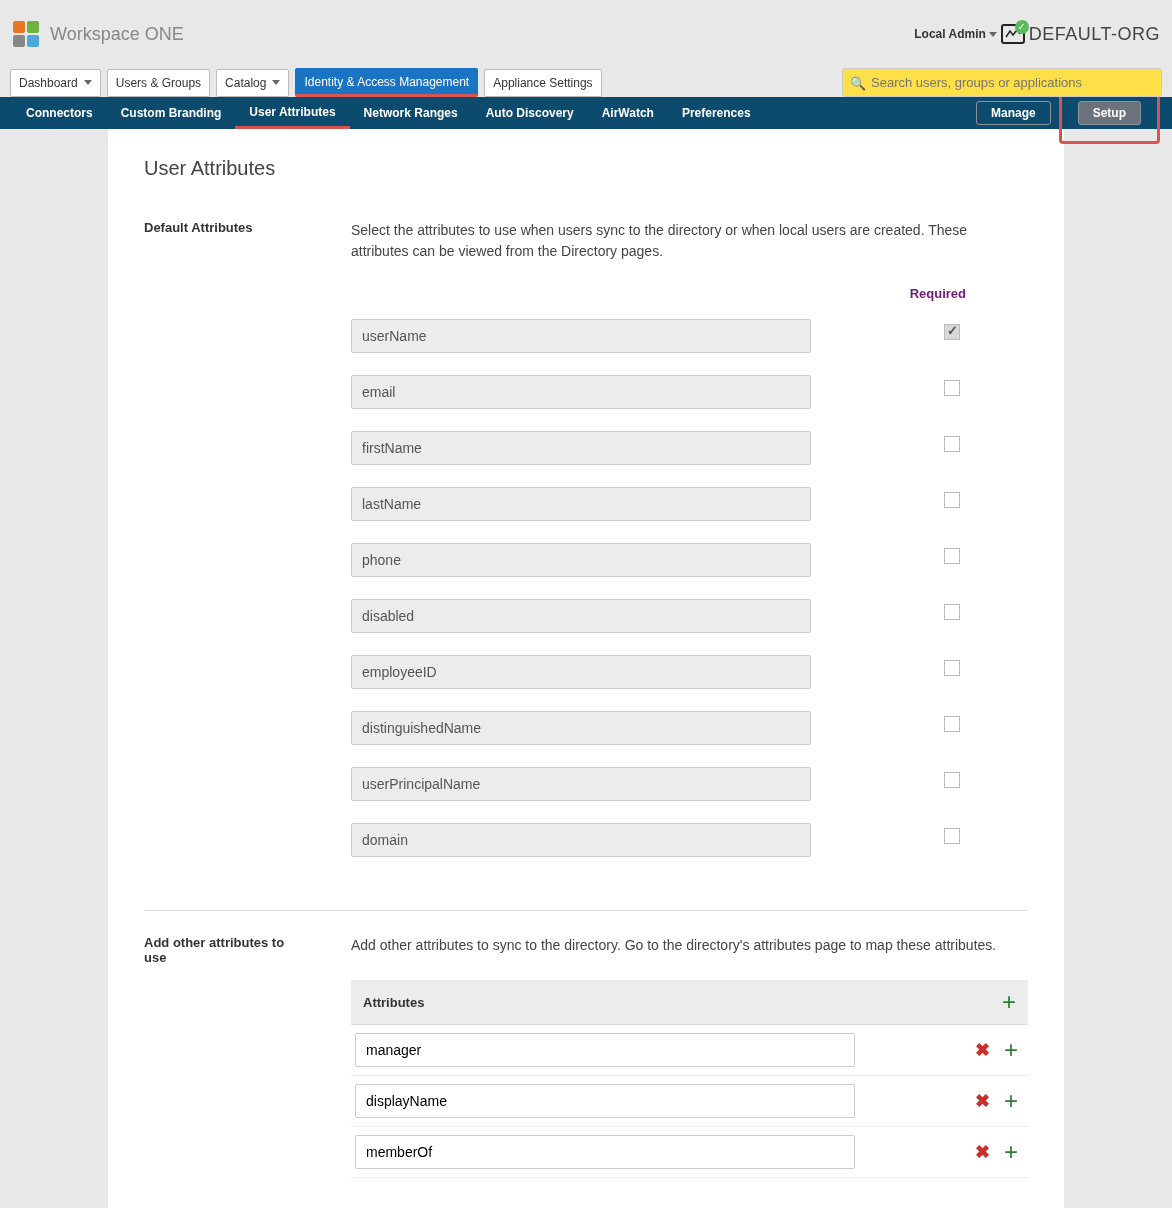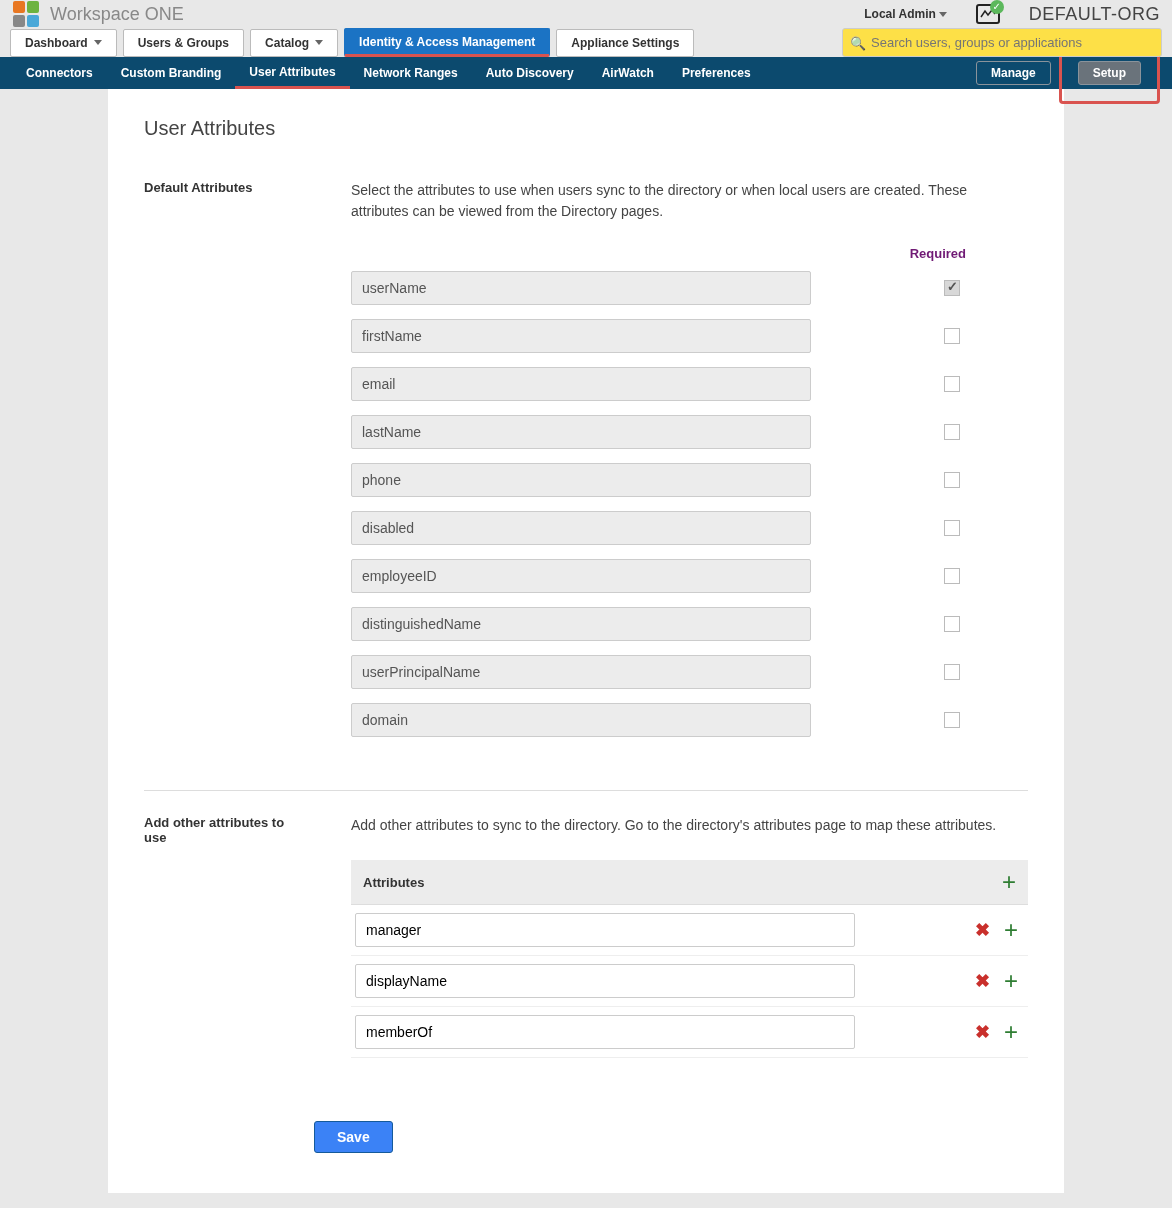--- a/index.html
+++ b/index.html
@@ -1,29 +1,29 @@
 <!DOCTYPE html>
 <html><head>
 <meta charset="utf-8">
 <style>
   * { box-sizing: border-box; margin: 0; padding: 0; }
   body { font-family: "Helvetica Neue", Arial, sans-serif; background: #e8e8e8; color: #333; width: 1172px; }
   
-  .header { display: flex; align-items: center; padding: 0 12px; background: #e8e8e8; }
+  .header { display: flex; align-items: center; padding: 20px 12px; background: #e8e8e8; }
   .logo-block { display: flex; flex-wrap: wrap; width: 28px; height: 28px; margin-right: 10px; }
   .logo-sq { width: 12px; height: 12px; margin: 1px; border-radius: 2px; }
   .brand { font-size: 18px; color: #888; font-weight: 400; }
-  .header-right { margin-left: auto; display: flex; align-items: center; gap: 29px; }
+  .header-right { margin-left: auto; display: flex; align-items: center; gap: 4px; }
   .local-admin { font-size: 12px; font-weight: bold; color: #333; display: flex; align-items: center; gap: 3px; }
   .org-icon { position: relative; width: 24px; height: 20px; border: 2px solid #222; border-radius: 3px; display:flex; align-items:center; justify-content:center;}
   .org-check { position:absolute; top:-6px; right:-6px; width:14px; height:14px; background:#5cb85c; border-radius:50%; color:#fff; font-size:10px; line-height:14px; text-align:center;}
   .org-name { font-size: 18px; color: #444; font-weight: 400; letter-spacing: 0.5px; }
   
   .tabs-row { display: flex; align-items: center; padding: 0 10px; background: #e8e8e8; }
-  .main-tab { background: #fff; border: 1px solid #bbb; padding: 6px 14px; font-size: 12px; font-weight: bold; color: #333; margin-right: 6px; border-radius: 2px; display:flex; align-items:center; gap:6px; cursor:pointer;}
+  .main-tab { background: #fff; border: 1px solid #bbb; padding: 6px 8px; font-size: 12px; font-weight: normal; color: #333; margin-right: 6px; border-radius: 2px; display:flex; align-items:center; gap:6px; cursor:pointer;}
   .main-tab.active { background: #1b73c4; color: #fff; border-color: #1b73c4; border-bottom: 3px solid #d9534f; padding-bottom:5px;}
   .caret-down { width:0; height:0; border-left:4px solid transparent; border-right:4px solid transparent; border-top:5px solid #666;}
   .search-box { margin-left: auto; width: 320px; }
   .search-input { width: 100%; padding: 6px 10px 6px 28px; border: 1px solid #ccc; border-radius: 3px; font-size: 13px; color:#555; background:#fde047;}
   .search-wrap { position: relative; }
   .search-icon { position:absolute; left:8px; top:50%; transform:translateY(-50%); font-size:13px; color:#666;}
   
   .subnav { background: #0c4a6e; display: flex; align-items: center; padding: 0 12px; height: 32px; }
   .subnav-item { color: #fff; font-size: 12px; font-weight: bold; padding: 0 14px; height:100%; display:flex; align-items:center; cursor:pointer;}
   .subnav-item.active { border-bottom: 3px solid #d9534f; }
@@ -37,21 +37,21 @@
   .page-title { font-size: 20px; color: #444; font-weight: 500; margin-bottom: 40px; }
   
   .section { display: flex; border-bottom: 1px solid #ddd; padding-bottom: 39px; margin-bottom: 24px; gap: 37px; }
   .section:last-of-type { border-bottom:none; }
   .section-label { width: 170px; font-size: 13px; font-weight: bold; color: #333; padding-right: 10px;}
   .section-body { flex: 1; }
   .section-desc { font-size: 14px; color: #444; margin-bottom: 24px; line-height: 1.5; }
   
   .req-header { text-align: right; font-size: 13px; font-weight: bold; color:#701a75; padding-right: 62px; margin-bottom: 10px;}
   .attr-row { display: flex; align-items: center; margin-bottom: 14px; }
-  .attr-input { flex: 0 0 460px; background: #ececec; border: 1px solid #ccc; padding: 8px 10px; font-size: 14px; color: #555; border-radius: 2px;}
+  .attr-input { flex: 0 0 460px; background: #ececec; border: 1px solid #ccc; padding: 8px 10px; font-size: 14px; color: #555; border-radius: 2px; margin-top: 8px;}
   .attr-check-wrap { flex:1; display:flex; justify-content:flex-end; padding-right: 68px;}
   .chk { width: 16px; height: 16px; border: 1px solid #bbb; background:#fff; display:inline-block; position:relative;}
   .chk.checked { background:#d8d8d8;}
   .chk.checked::after { content:"✓"; position:absolute; top:-2px; left:2px; font-size:13px; color:#555; font-weight:bold;}
   
   .custom-header { display:flex; align-items:center; background:#ececec; padding: 10px 12px; font-size:13px; font-weight:bold; border-bottom:1px solid #ddd;}
   .custom-header .plus { margin-left:auto; }
   .custom-row { display:flex; align-items:center; padding: 8px 4px; border-bottom:1px solid #eee;}
   .custom-input { flex: 0 0 500px; border:1px solid #ccc; padding:8px 10px; font-size:14px; border-radius:2px;}
   .row-actions { margin-left:auto; display:flex; gap:14px; align-items:center; padding-right:6px;}
@@ -137,27 +137,27 @@
         <div class="section-desc">Select the attributes to use when users sync to the directory or when local users are created. These attributes can be viewed from the Directory pages.</div>
         <div class="req-header">Required</div>
         <div id="default-attrs">
             <div class="attr-row">
               <div class="attr-input">userName</div>
               <div class="attr-check-wrap">
                 <span class="chk checked"></span>
               </div>
             </div>
             <div class="attr-row">
+              <div class="attr-input">email</div>
+              <div class="attr-check-wrap">
+                <span class="chk"></span>
+              </div>
+            </div>
+            <div class="attr-row">
               <div class="attr-input">firstName</div>
-              <div class="attr-check-wrap">
-                <span class="chk"></span>
-              </div>
-            </div>
-            <div class="attr-row">
-              <div class="attr-input">email</div>
               <div class="attr-check-wrap">
                 <span class="chk"></span>
               </div>
             </div>
             <div class="attr-row">
               <div class="attr-input">lastName</div>
               <div class="attr-check-wrap">
                 <span class="chk"></span>
               </div>
             </div>

